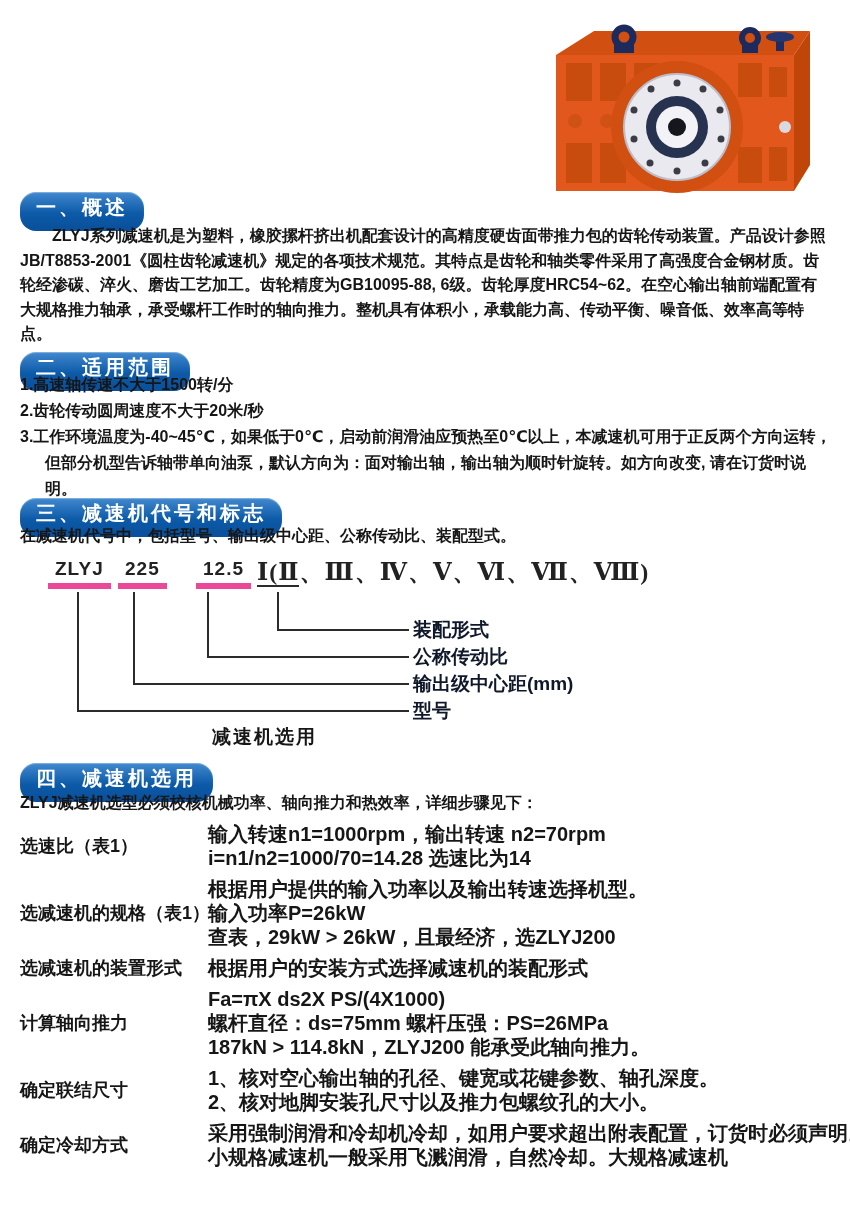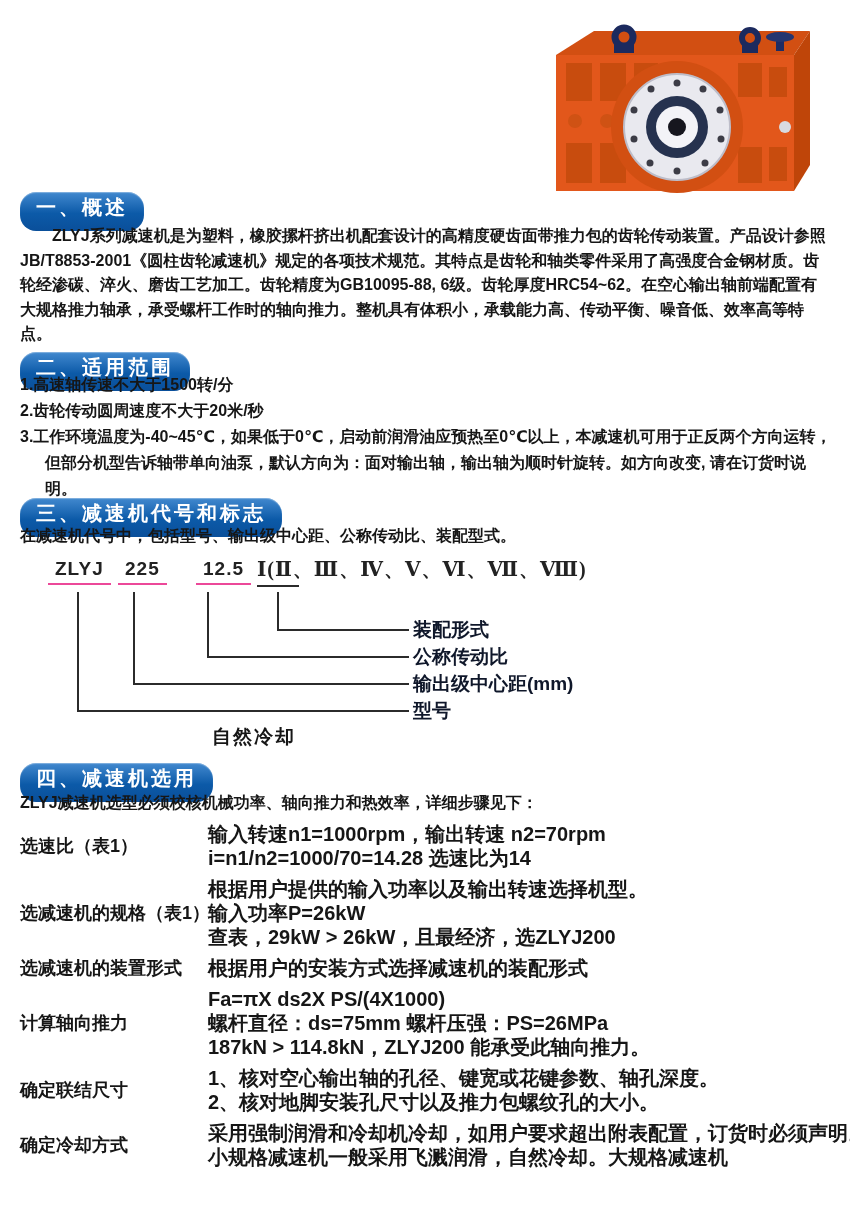--- a/index.html
+++ b/index.html
@@ -16,24 +16,24 @@
     white-space:nowrap;
   }
   .body-text{position:absolute;left:20px;width:812px;font-size:16px;font-weight:600;color:#161616;}
   .para{line-height:24.5px;text-indent:2em;}
   .scope-list{line-height:26px;}
   .scope-item{padding-left:25px;text-indent:-25px;margin:0;}
   
   #diagram{position:absolute;left:20px;top:556px;width:800px;height:205px;}
   .code-part{
     position:absolute;top:2px;font-size:19px;font-weight:600;color:#222;
-    padding:0 7px 3px 7px;border-bottom:2px solid #ec4899;letter-spacing:1px;
+    padding:0 7px 3px 7px;border-bottom:6px solid #ec4899;letter-spacing:1px;
   }
   .code-assembly{
-    position:absolute;top:0;font-size:20px;font-weight:600;color:#222;
+    position:absolute;top:0;font-size:24px;font-weight:600;color:#222;
     font-family:"Liberation Serif","DejaVu Serif",serif;letter-spacing:1px;
   }
   .assembly-underline{position:absolute;left:237px;top:29px;width:42px;height:0;border-bottom:2px solid #2b2b2b;}
   .connector{position:absolute;border-left:2px solid #2b2b2b;border-bottom:2px solid #2b2b2b;}
   .callout{position:absolute;left:393px;font-size:19px;font-weight:600;color:#0f172a;white-space:nowrap;}
   .diagram-caption{position:absolute;left:192px;top:168px;font-size:19px;font-weight:600;letter-spacing:2px;}
   
   #selection-rows{position:absolute;left:20px;top:822px;width:815px;}
   .sel-row{display:grid;grid-template-columns:188px 1fr;align-items:center;margin-bottom:7px;}
   .sel-label{font-size:18px;font-weight:600;white-space:nowrap;}
@@ -120,21 +120,21 @@
     <div class="connector" style="left:257px;top:36px;width:130px;height:37px"></div>
     <div class="connector" style="left:187px;top:36px;width:200px;height:64px"></div>
     <div class="connector" style="left:113px;top:36px;width:274px;height:91px"></div>
     <div class="connector" style="left:57px;top:36px;width:330px;height:118px"></div>
 
     <div class="callout" style="top:61px">装配形式</div>
     <div class="callout" style="top:88px">公称传动比</div>
     <div class="callout" style="top:115px">输出级中心距(mm)</div>
     <div class="callout" style="top:142px">型号</div>
 
-    <div class="diagram-caption">自然冷却</div>
+    <div class="diagram-caption">减速机选用</div>
   </div>
 
   <div class="badge" style="top:763px">四、减速机选用</div>
   <div class="body-text" style="top:793px">ZLYJ减速机选型必须校核机械功率、轴向推力和热效率，详细步骤见下：</div>
 
   <div id="selection-rows">
 
     <div class="sel-row">
       <div class="sel-label">选速比（表1）</div>
       <div class="sel-lines">

